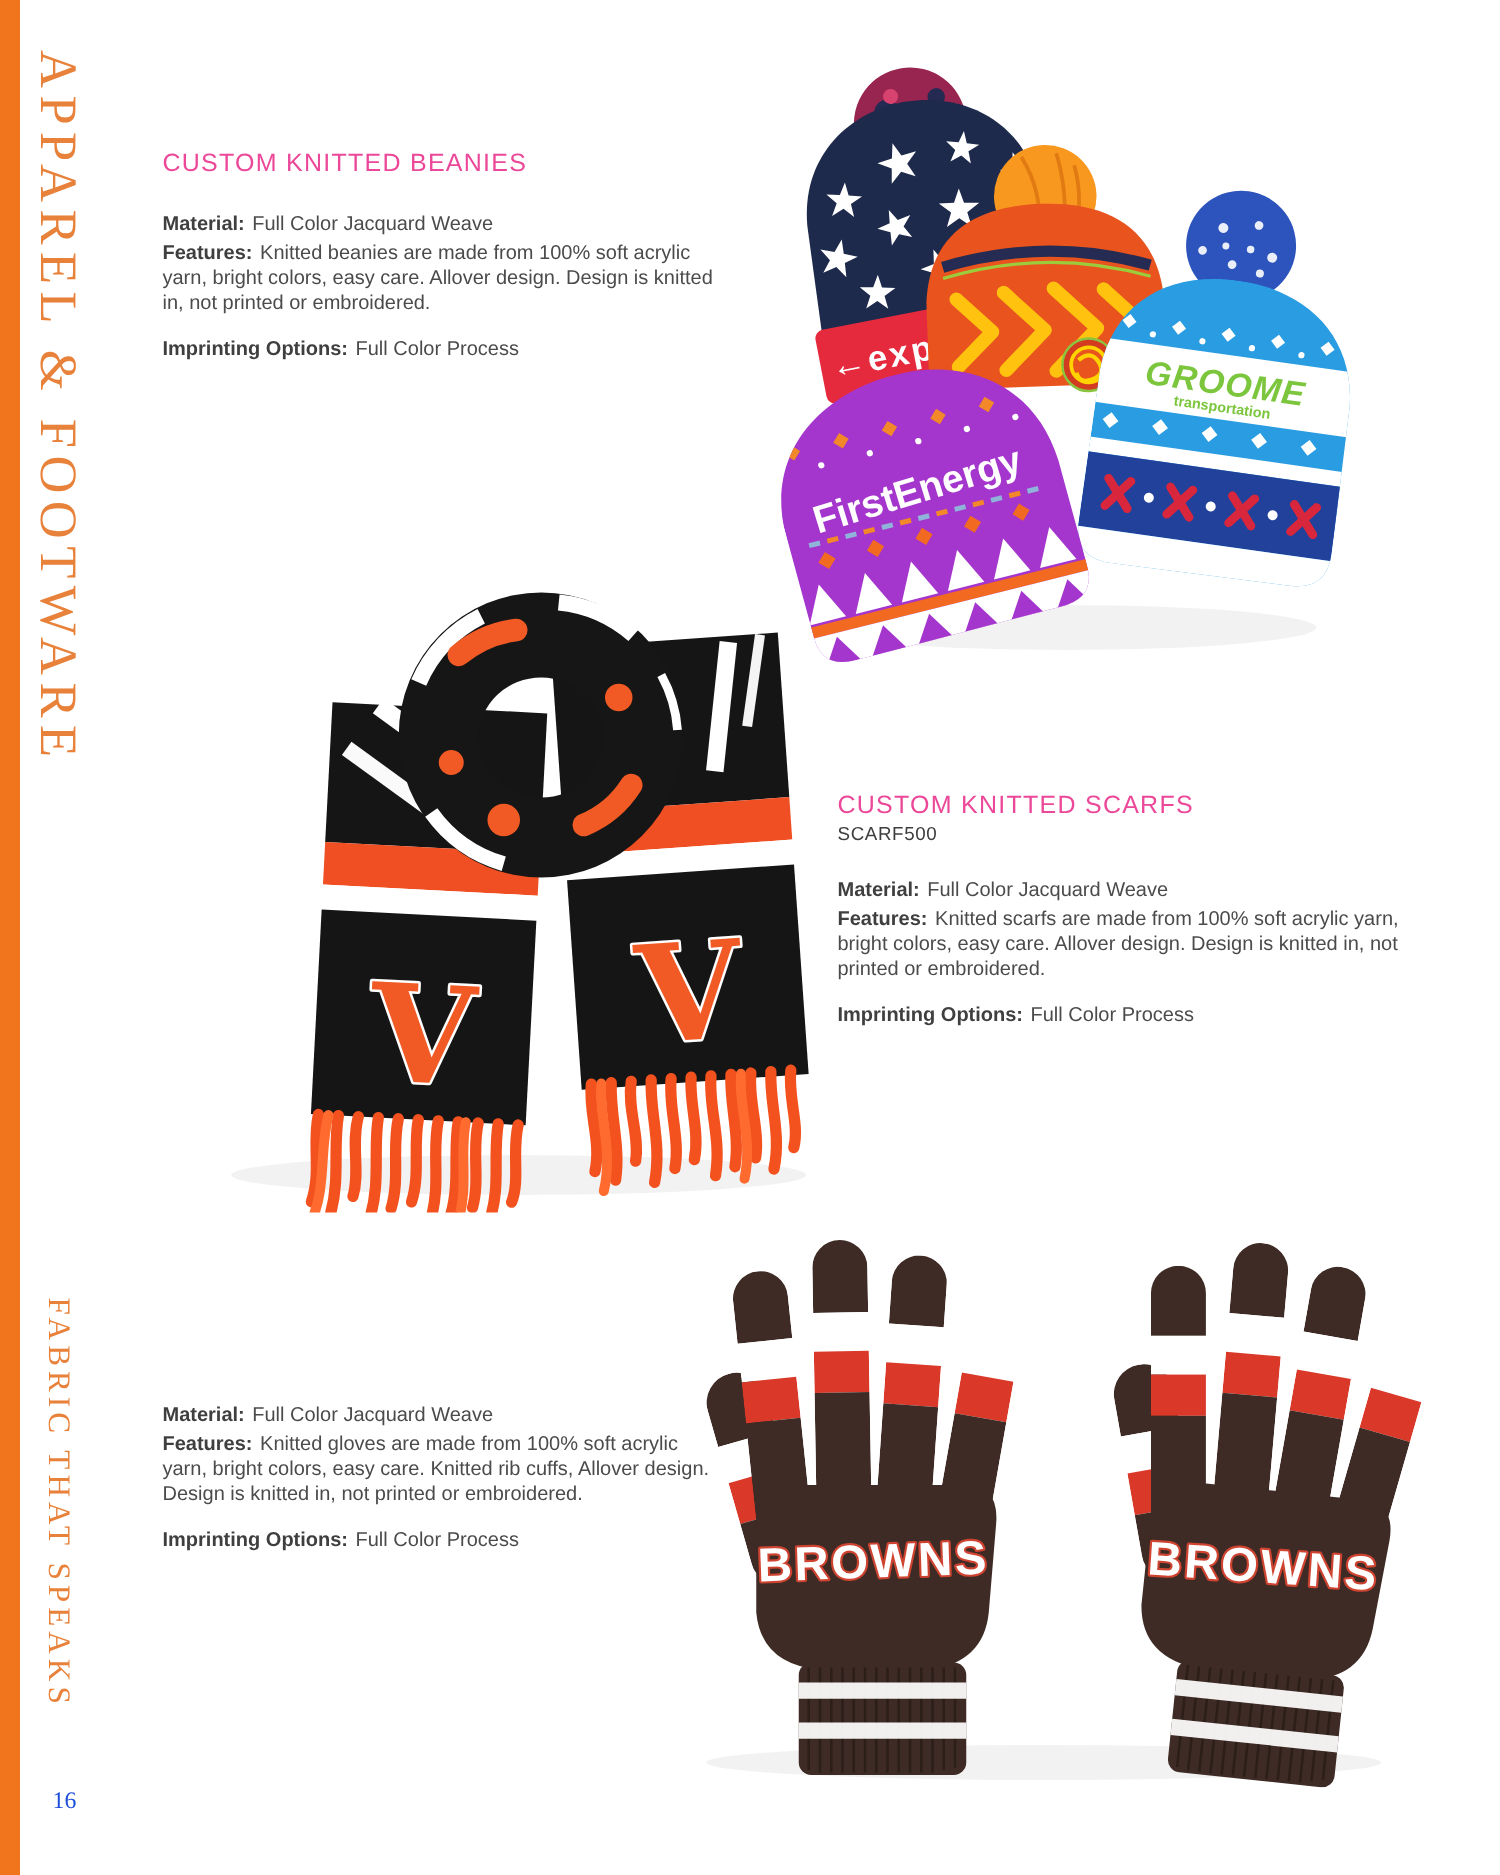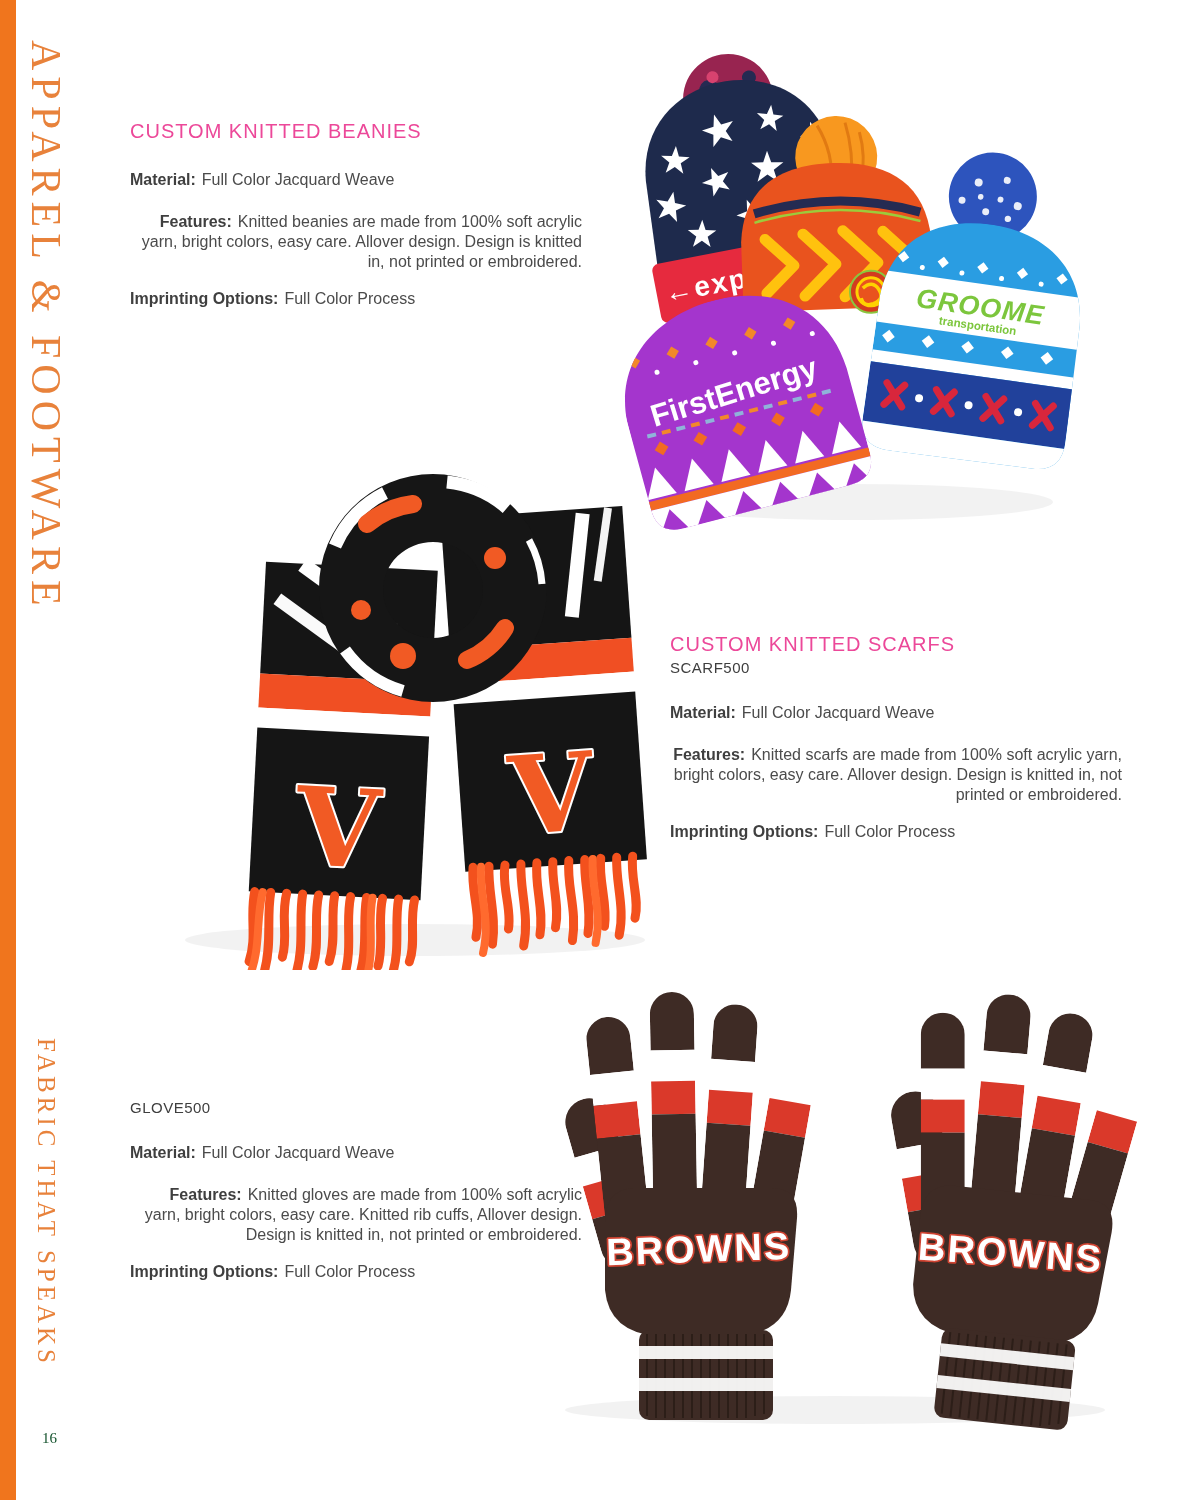--- a/index.html
+++ b/index.html
@@ -9,30 +9,30 @@
   }
   .accent-bar { position:absolute; left:0; top:0; width:16px; height:1500px; background:#F0751D; }
   .vlabel {
     position:absolute; writing-mode:vertical-rl; text-orientation:mixed;
     font-family:"Liberation Serif", serif; color:#E8823B; white-space:nowrap;
   }
   .vlabel.cat { left:22px; top:40px; font-size:42px; letter-spacing:6px; }
   .vlabel.tag { left:32px; top:1038px; font-size:25px; letter-spacing:4px; }
   .pagenum {
     position:absolute; left:42px; top:1430px;
-    font-family:"Liberation Serif", serif; font-size:15px; color:#14532d;
+    font-family:"Liberation Serif", serif; font-size:19px; color:#1d4ed8;
   }
   .section { position:absolute; color:#4B4B4B; }
   .section .title {
     margin:0; font-size:20px; font-weight:400; color:#ec4899; letter-spacing:1px;
   }
   .section .sku { margin:3px 0 0 0; font-size:15px; color:#3E3E3E; letter-spacing:0.5px; }
   .section p { margin:0; font-size:16px; line-height:20px; }
   .section .material   { margin-top:27px; }
-  .section .features   { margin-top:22px; max-width:452px;text-align:right; }
+  .section .features   { margin-top:3px; max-width:452px; }
   .section .imprinting { margin-top:17px; }
   .section b { color:#3F3F3F; }
   .section .lbl { margin-right:6px; }
   .art { position:absolute; }
   .sec-beanies { left:130px; top:120px; width:480px; }
   .sec-scarfs  { left:670px; top:633px; width:470px; }
   .sec-gloves  { left:130px; top:1096px; width:480px; }
   .art-beanies { left:613px; top:52px; }
   .art-scarf   { left:145px; top:470px; }
   .art-gloves  { left:535px; top:990px; }
@@ -56,21 +56,20 @@
 
   <div class="section sec-scarfs">
     <h2 class="title">CUSTOM KNITTED SCARFS</h2>
     <div class="sku">SCARF500</div>
     <p class="material"><b class="lbl">Material:</b><span>Full Color Jacquard Weave</span></p>
     <p class="features"><b class="lbl">Features:</b><span>Knitted scarfs are made from 100% soft acrylic yarn, bright colors, easy care. Allover design. Design is knitted in, not printed or embroidered.</span></p>
     <p class="imprinting"><b class="lbl">Imprinting Options:</b><span>Full Color Process</span></p>
   </div>
 
   <div class="section sec-gloves">
-    <div class="sku">GLOVE500</div>
     <p class="material"><b class="lbl">Material:</b><span>Full Color Jacquard Weave</span></p>
     <p class="features"><b class="lbl">Features:</b><span>Knitted gloves are made from 100% soft acrylic yarn, bright colors, easy care. Knitted rib cuffs, Allover design. Design is knitted in, not printed or embroidered.</span></p>
     <p class="imprinting"><b class="lbl">Imprinting Options:</b><span>Full Color Process</span></p>
   </div>
 
   <svg class="art art-beanies" width="470" height="480" viewBox="0 0 470 480">
     <defs>
       <path id="star" d="M0,-10 L2.35,-3.24 L9.51,-3.09 L3.8,1.24 L5.88,8.09 L0,4 L-5.88,8.09 L-3.8,1.24 L-9.51,-3.09 L-2.35,-3.24 Z"></path>
       <g id="xmot">
           <path d="M-9,-11 L9,11 M9,-11 L-9,11" fill="none" stroke-width="7" stroke-linecap="round"></path>

